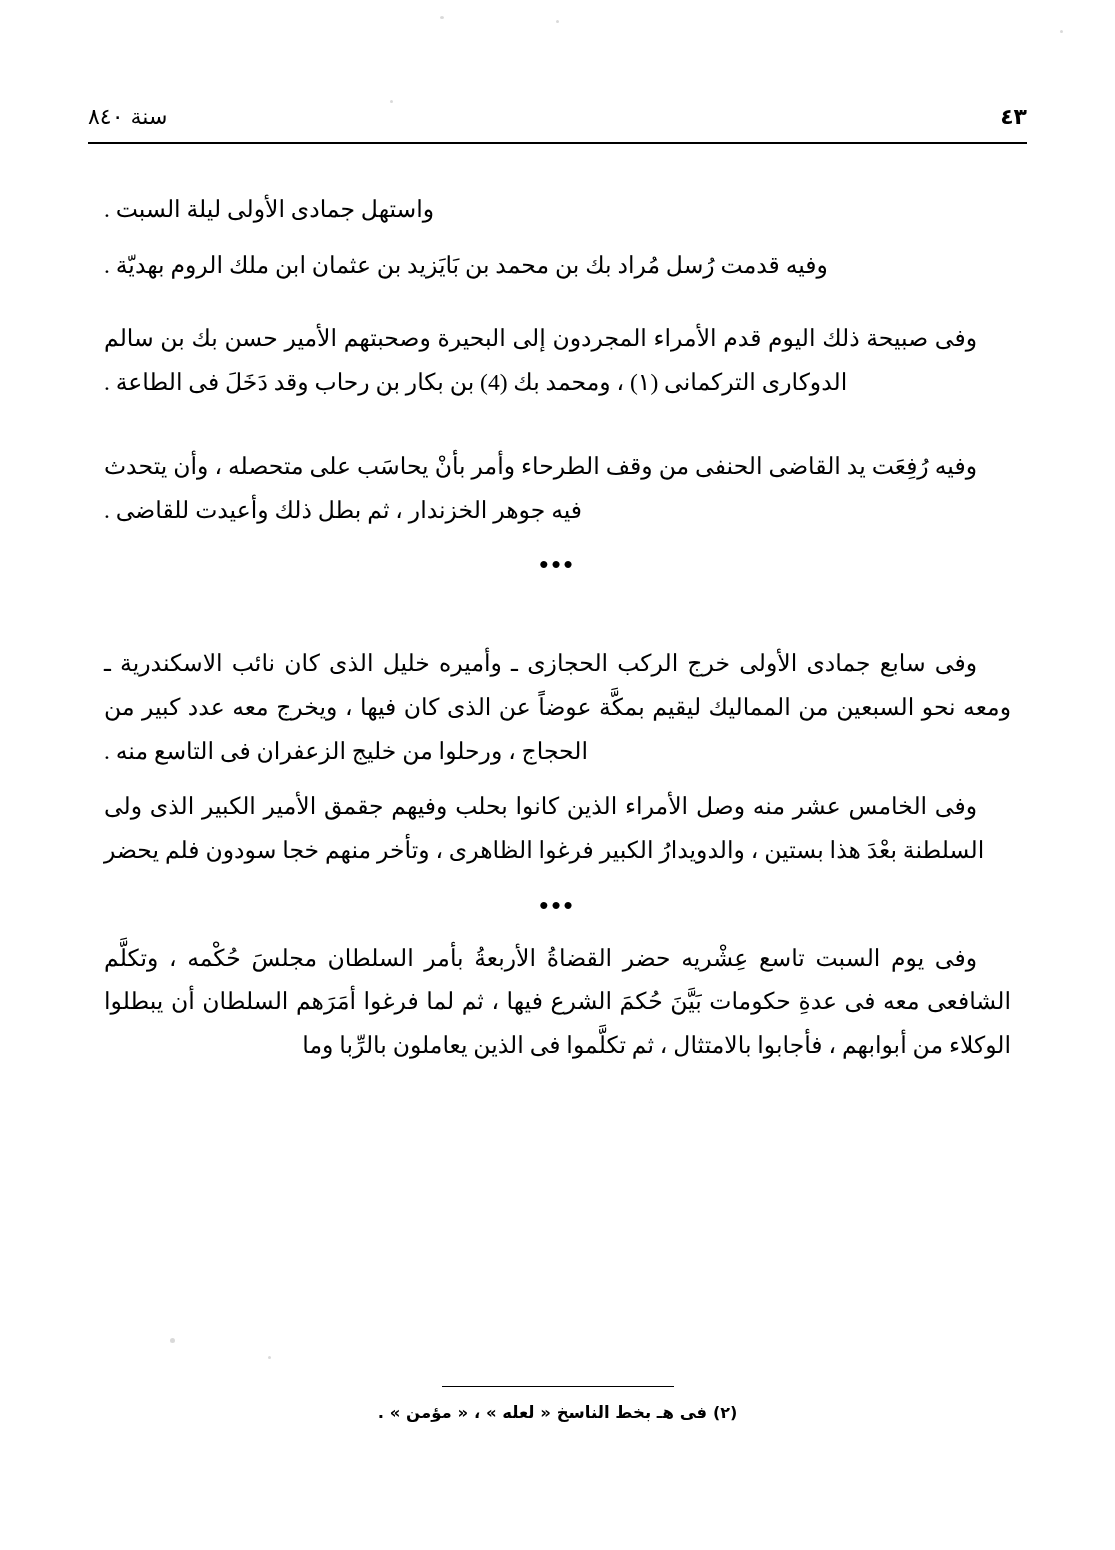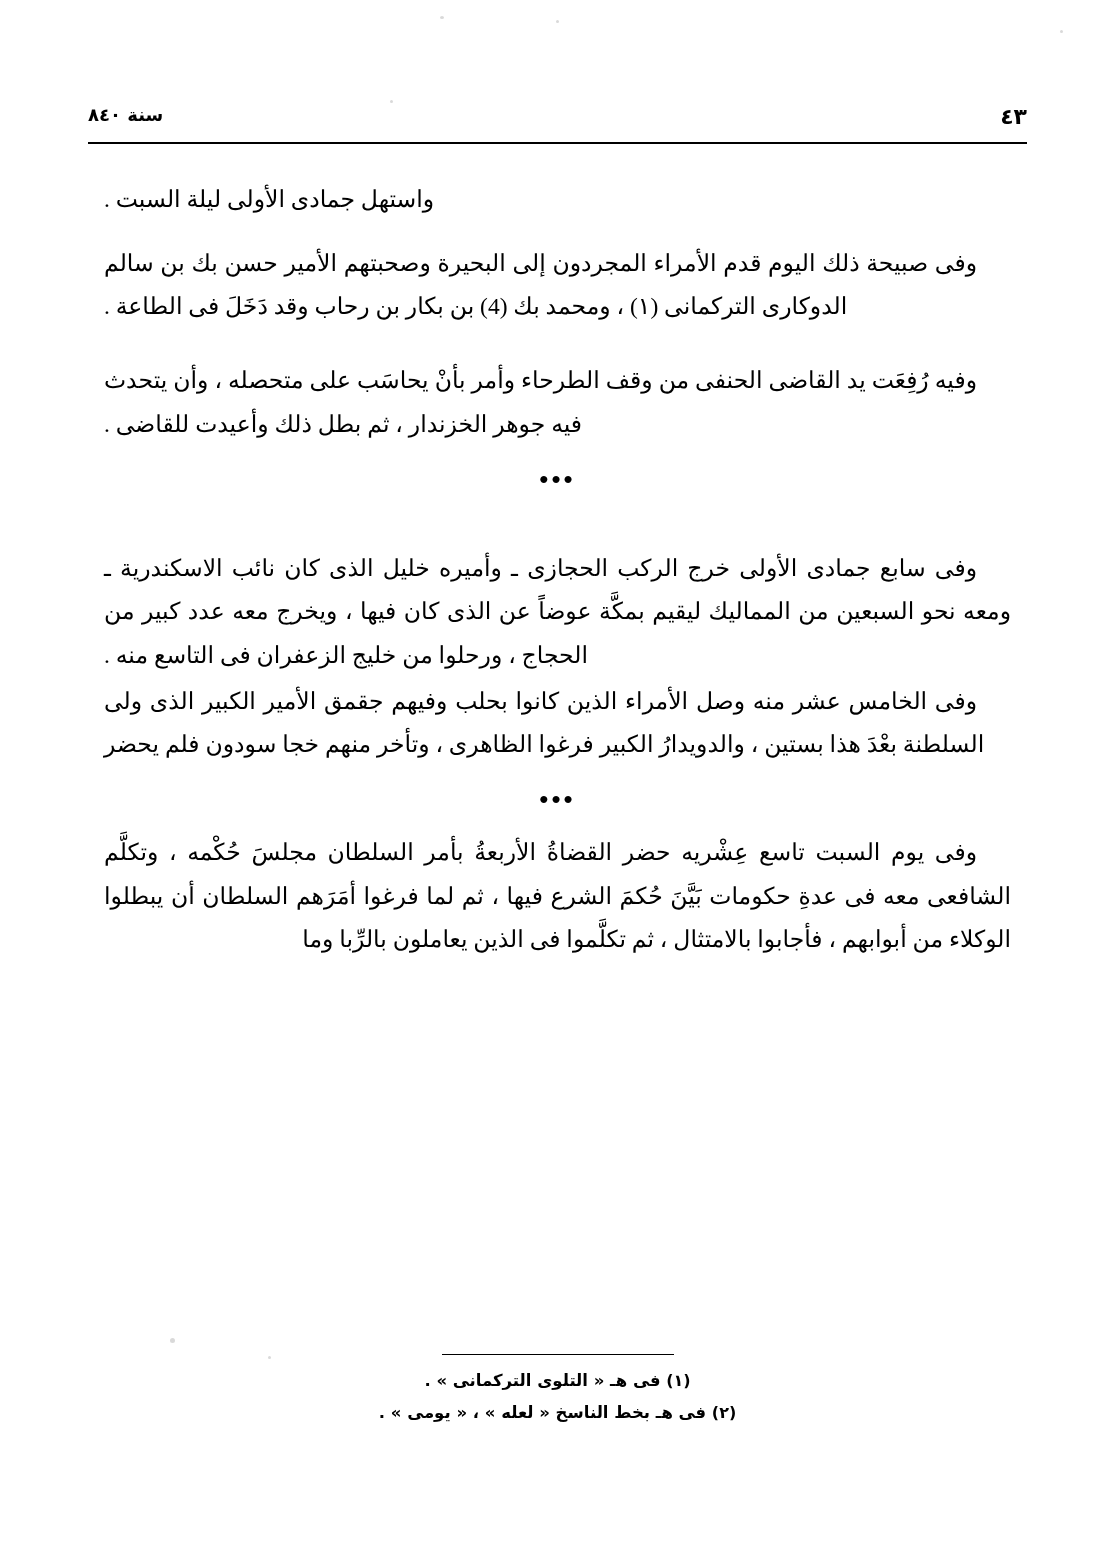--- a/index.html
+++ b/index.html
@@ -34,22 +34,22 @@
   .header-inner {
     display: flex;
     justify-content: space-between;
     align-items: flex-start;
     font-size: 21px;
     font-weight: bold;
     letter-spacing: 1px;
   }
   .header-year {
     font-family: "DejaVu Sans", "Liberation Sans", sans-serif;
-    font-size: 18px;
-    font-weight: bold;
+    font-size: 22px;
+    font-weight: normal;
   }
   .header-page {
     font-family: "DejaVu Sans", "Liberation Sans", sans-serif;
     font-size: 22px;
     font-weight: bold;
     margin-left: 20px;
   }
   .header-rule {
     position: absolute;
     top: 38px;
@@ -62,21 +62,21 @@
     position: absolute;
     top: 176px;
     right: 104px;
     left: 104px;
     direction: rtl;
     text-align: justify;
     font-size: 23.5px;
     line-height: 1.86;
   }
   p.para {
-    margin: 2px 0 2px 0;
+    margin: 12px 0 2px 0;
     text-indent: 34px;
     text-align: justify;
     text-align-last: right;
   }
   p.para.last-center {
     text-align-last: left;
   }
   .gap-sm { height: 16px; }
   .gap-md { height: 26px; }
   .gap-lg { height: 34px; }
@@ -137,20 +137,21 @@
     <div class="header-inner">
       <span class="header-page">٤٣</span>
       <span class="header-year">سنة ٨٤٠</span>
     </div>
     <div class="header-rule"></div>
   </div>
 
   <div class="content">
 
     <p class="para last-center">واستهل جمادى الأولى ليلة السبت .</p>
+    <p class="para last-center">وفيه قدمت رُسل مُراد بك بن محمد بن بَايَزيد بن عثمان ابن ملك الروم بهديّة .</p>
 
     <div class="gap-sm"></div>
 
     <p class="para last-center">وفى صبيحة ذلك اليوم قدم الأمراء المجردون إلى البحيرة وصحبتهم الأمير حسن بك بن سالم الدوكارى التركمانى (١) ، ومحمد بك (4) بن بكار بن رحاب وقد دَخَلَ فى الطاعة .</p>
 
     <div class="gap-md"></div>
 
     <p class="para last-center">وفيه رُفِعَت يد القاضى الحنفى من وقف الطرحاء وأمر بأنْ يحاسَب على متحصله ، وأن يتحدث فيه جوهر الخزندار ، ثم بطل ذلك وأعيدت للقاضى .</p>
 
     <div class="sep">•••</div>
@@ -163,22 +164,18 @@
 
     <div class="sep">•••</div>
 
     <p class="para">وفى يوم السبت تاسع عِشْريه حضر القضاةُ الأربعةُ بأمر السلطان مجلسَ حُكْمه ، وتكلَّم الشافعى معه فى عدةِ حكومات بَيَّنَ حُكمَ الشرع فيها ، ثم لما فرغوا أمَرَهم السلطان أن يبطلوا الوكلاء من أبوابهم ، فأجابوا بالامتثال ، ثم تكلَّموا فى الذين يعاملون بالرِّبا وما</p>
 
   </div>
 
   <div class="footnotes">
     <div class="fn-rule"></div>
     <div class="fn-line">
-      <span class="fn-num">(١)</span>
-      <span>فى هـ « التلوى التركمانى » .</span>
-    </div>
-    <div class="fn-line">
       <span class="fn-num">(٢)</span>
-      <span>فى هـ بخط الناسخ « لعله » ، « يومى » .</span>
+      <span>فى هـ بخط الناسخ « لعله » ، « مؤمن » .</span>
     </div>
   </div>
 
 </div>
 
 </body></html>

